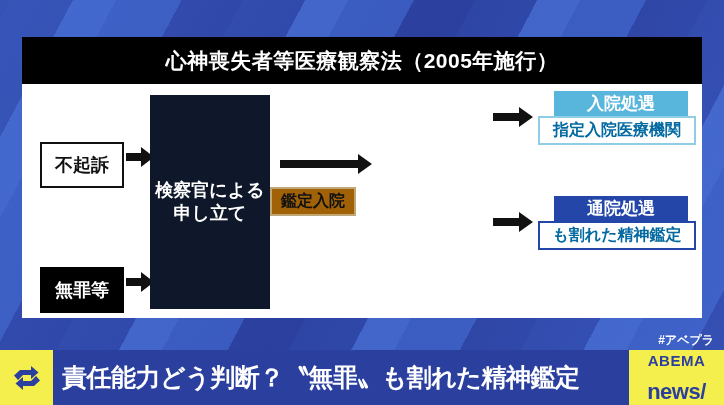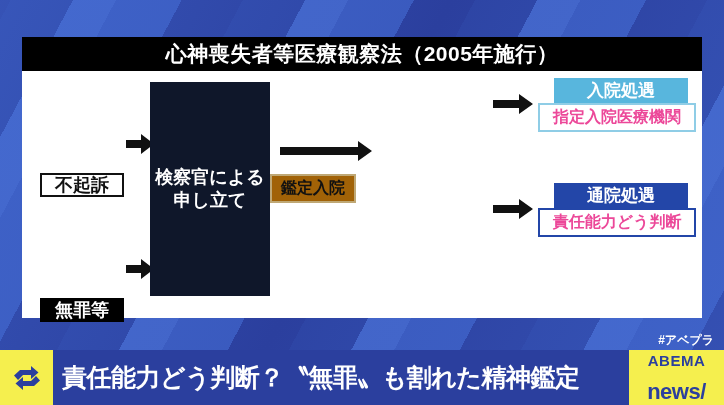--- a/index.html
+++ b/index.html
@@ -29,21 +29,21 @@
   }
 
   
   #card {
     position:absolute;
     left:22px; top:37px; width:680px; height:281px;
     background:#ffffff;
     z-index:3;
   }
   #titlebar {
-    height:34px; background:#000000;
+    height:47px; background:#000000;
     display:flex; align-items:center; justify-content:center;
   }
   #titlebar .t {
     color:#ffffff;
     font-size:21px;
     font-weight:bold;
     letter-spacing:.5px;
     white-space:nowrap;
   }
 
@@ -59,25 +59,24 @@
   .col .ctext {
     color:#ffffff; font-size:18px; font-weight:bold; line-height:1.3;
     white-space:pre-line;
   }
   #col-prosecutor { left:128px; width:120px; }
   #col-court      { left:353px; width:112px; }
 
   
   .srcbox {
     position:absolute;
-    width:84px; height:24px;
+    width:84px; height:46px;
     display:flex; align-items:center; justify-content:center;
     font-size:18px; font-weight:bold;
     white-space:nowrap;
-    margin-top:44px;
   }
   #box-hukiso { left:18px; top:58px; background:#ffffff; color:#111; border:2px solid #111; }
   #box-muzai  { left:18px; top:183px; background:#000000; color:#ffffff; }
 
   
   .arrow { position:absolute; display:block; }
 
   
   #label-kantei {
     position:absolute; left:248px; top:103px;
@@ -93,21 +92,21 @@
     height:25px; width:134px;
     display:flex; align-items:center; justify-content:center;
     font-size:17px; font-weight:bold; color:#ffffff; white-space:nowrap;
     margin-left:16px;
     font-family:Liberation Serif, serif;
   }
   .outcome .body {
     height:29px; width:158px;
     background:#ffffff;
     display:flex; align-items:center; justify-content:center;
-    font-size:16px; font-weight:bold; color:#ec4899; white-space:nowrap;
+    font-size:16px; font-weight:bold; color:#0369a1; white-space:nowrap;
   }
   #outcome-inpatient      { top:7px; }
   #outcome-inpatient .head{ background:#58b6dd; }
   #outcome-inpatient .body{ border:2px solid #8fcde6; }
   #outcome-outpatient      { top:112px; }
   #outcome-outpatient .head{ background:#2346a8; }
   #outcome-outpatient .body{ border:2px solid #2346a8; }
 
   
   #hashtag {
@@ -190,21 +189,21 @@
       <path d="M0 6 H26 V0 L40 10 L26 20 V14 H0 Z" fill="#111"></path>
     </svg>
 
     <div class="outcome" id="outcome-inpatient">
       <div class="head">入院処遇</div>
       <div class="body">指定入院医療機関</div>
     </div>
 
     <div class="outcome" id="outcome-outpatient">
       <div class="head">通院処遇</div>
-      <div class="body">責任能力どう判断</div>
+      <div class="body">も割れた精神鑑定</div>
     </div>
 
   </div>
 </div>
 
 <div id="hashtag">#アベプラ</div>
 
 <div id="banner">
   <div id="banner-icon">
     <svg width="36" height="36" viewBox="0 0 36 36">

